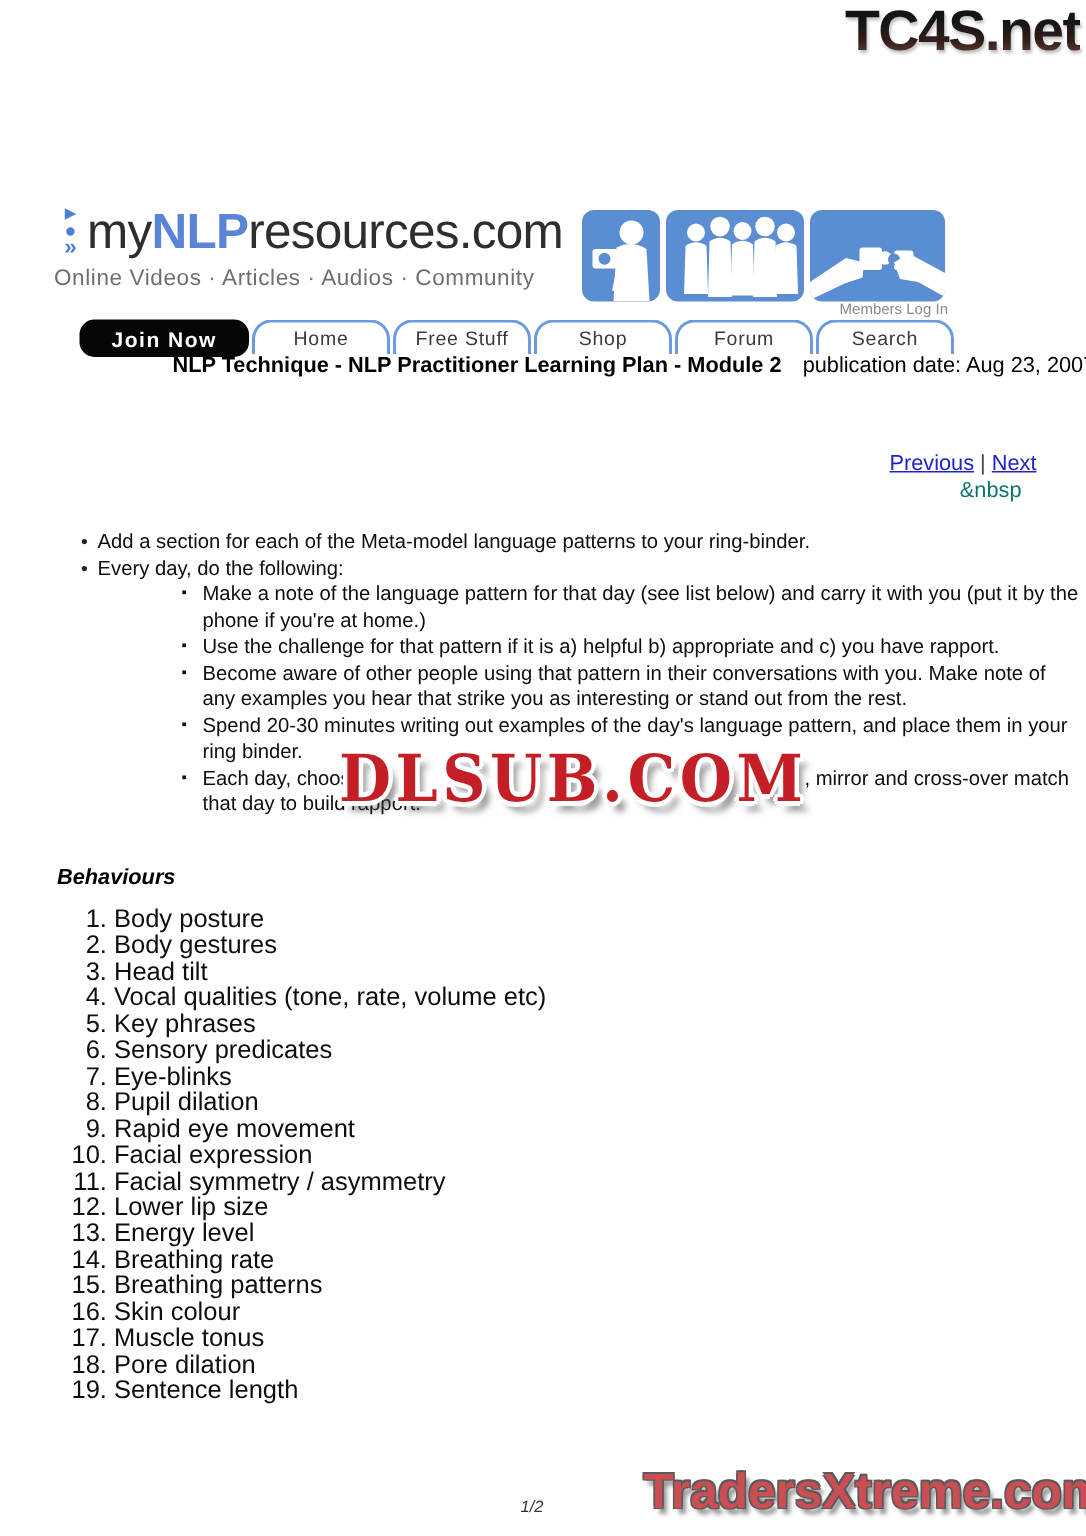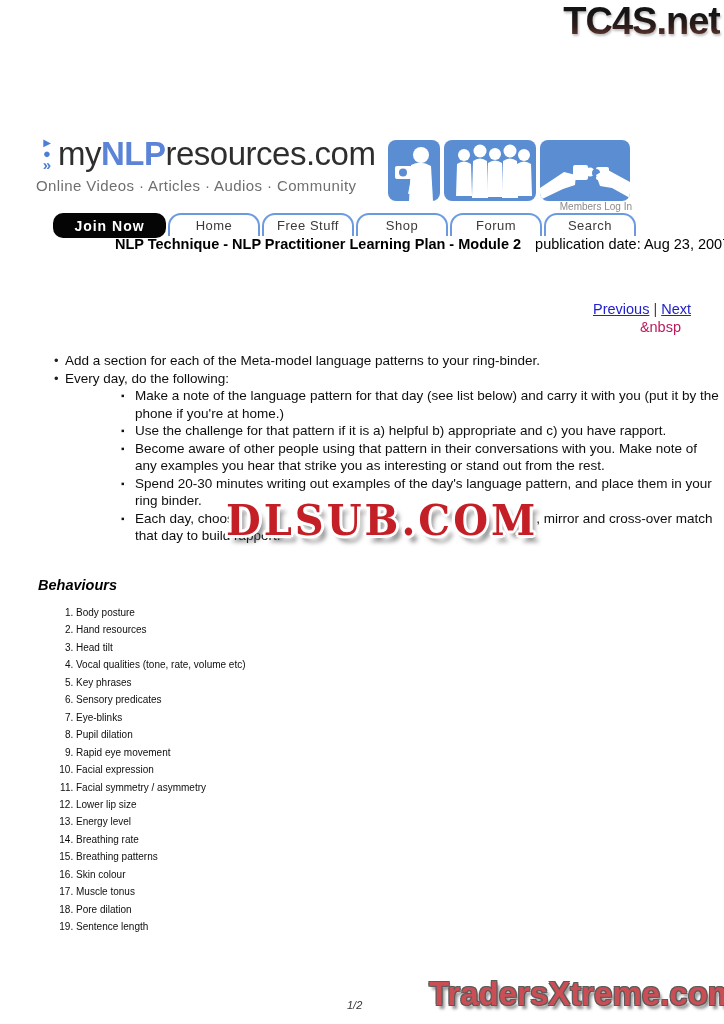--- a/index.html
+++ b/index.html
@@ -48,21 +48,21 @@
 
   
   .title-row { position:absolute; top:236px; left:115px; font-size:14.5px; color:#000; white-space:nowrap; }
   .title-row .t-bold { font-weight:bold; }
   .title-row .t-date { margin-left:10px; }
 
   
   .pagenav { position:absolute; top:301px; right:33px; text-align:right; font-size:14.5px; }
   .pagenav a { color:#2222cc; text-decoration:underline; }
   .pagenav .sep { color:#444; margin:0 4px; }
-  .pagenav .nbsp-line { margin-top:2px; padding-right:10px; color:#be185d; }
+  .pagenav .nbsp-line { margin-top:2px; padding-right:10px; color:#0f766e; }
 
   
   .content { position:absolute; top:352px; left:40px; width:660px; font-size:13.5px; color:#0e0e0e; line-height:17.5px; }
   ul.main-list { list-style:none; }
   ul.main-list > li { position:relative; padding-left:25px; }
   ul.main-list > li::before { content:"•"; position:absolute; left:14px; top:0; font-size:13px; color:#222; }
   ul.sub-list { list-style:none; margin-left:56px; width:600px; }
   ul.sub-list > li { position:relative; padding-left:14px; }
   ul.sub-list > li::before { content:"▪"; position:absolute; left:0px; top:0px; font-size:10px; color:#111; }
   .wm-gap { display:inline-block; width:295px; }
@@ -74,21 +74,21 @@
     font-size:40px; letter-spacing:3px; color:#c41f26;
     transform:scaleY(1.08); transform-origin:top left; white-space:nowrap;
     text-shadow:
       -2px -2px 0 #fff, 2px -2px 0 #fff, -2px 2px 0 #fff, 2px 2px 0 #fff,
       -3px 0 0 #fff, 3px 0 0 #fff, 0 -3px 0 #fff, 0 3px 0 #fff,
       5px 6px 4px rgba(70,70,70,0.55);
   }
 
   
   .behaviours-heading { position:absolute; top:577px; left:38px; font-size:14.5px; font-weight:bold; font-style:italic; color:#000; }
-  .numlist { position:absolute; top:604px; left:40px; font-size:10px; color:#0e0e0e; }
+  .numlist { position:absolute; top:604px; left:40px; font-size:17px; color:#0e0e0e; }
   .numlist ol { margin-left:0; padding-left:36px; }
   .numlist li { line-height:17.45px; }
 
   
   .page-indicator { position:absolute; top:999px; left:347px; font-size:11px; font-style:italic; color:#333; }
   .wm-bottom {
     position:absolute; top:975px; left:429px;
     font-size:33px; font-weight:bold; letter-spacing:0px; color:#cb4e55; white-space:nowrap;
     text-shadow:
       -1px -1px 0 #5a5a5a, 1px -1px 0 #5a5a5a, -1px 1px 0 #5a5a5a, 1px 1px 0 #5a5a5a,
@@ -190,21 +190,21 @@
       </li>
     </ul>
   </div>
 
   <div class="wm-mid">DLSUB.COM</div>
 
   <div class="behaviours-heading">Behaviours</div>
   <div class="numlist">
     <ol>
       <li>Body posture</li>
-      <li>Hand resources</li>
+      <li>Body gestures</li>
       <li>Head tilt</li>
       <li>Vocal qualities (tone, rate, volume etc)</li>
       <li>Key phrases</li>
       <li>Sensory predicates</li>
       <li>Eye-blinks</li>
       <li>Pupil dilation</li>
       <li>Rapid eye movement</li>
       <li>Facial expression</li>
       <li>Facial symmetry / asymmetry</li>
       <li>Lower lip size</li>

